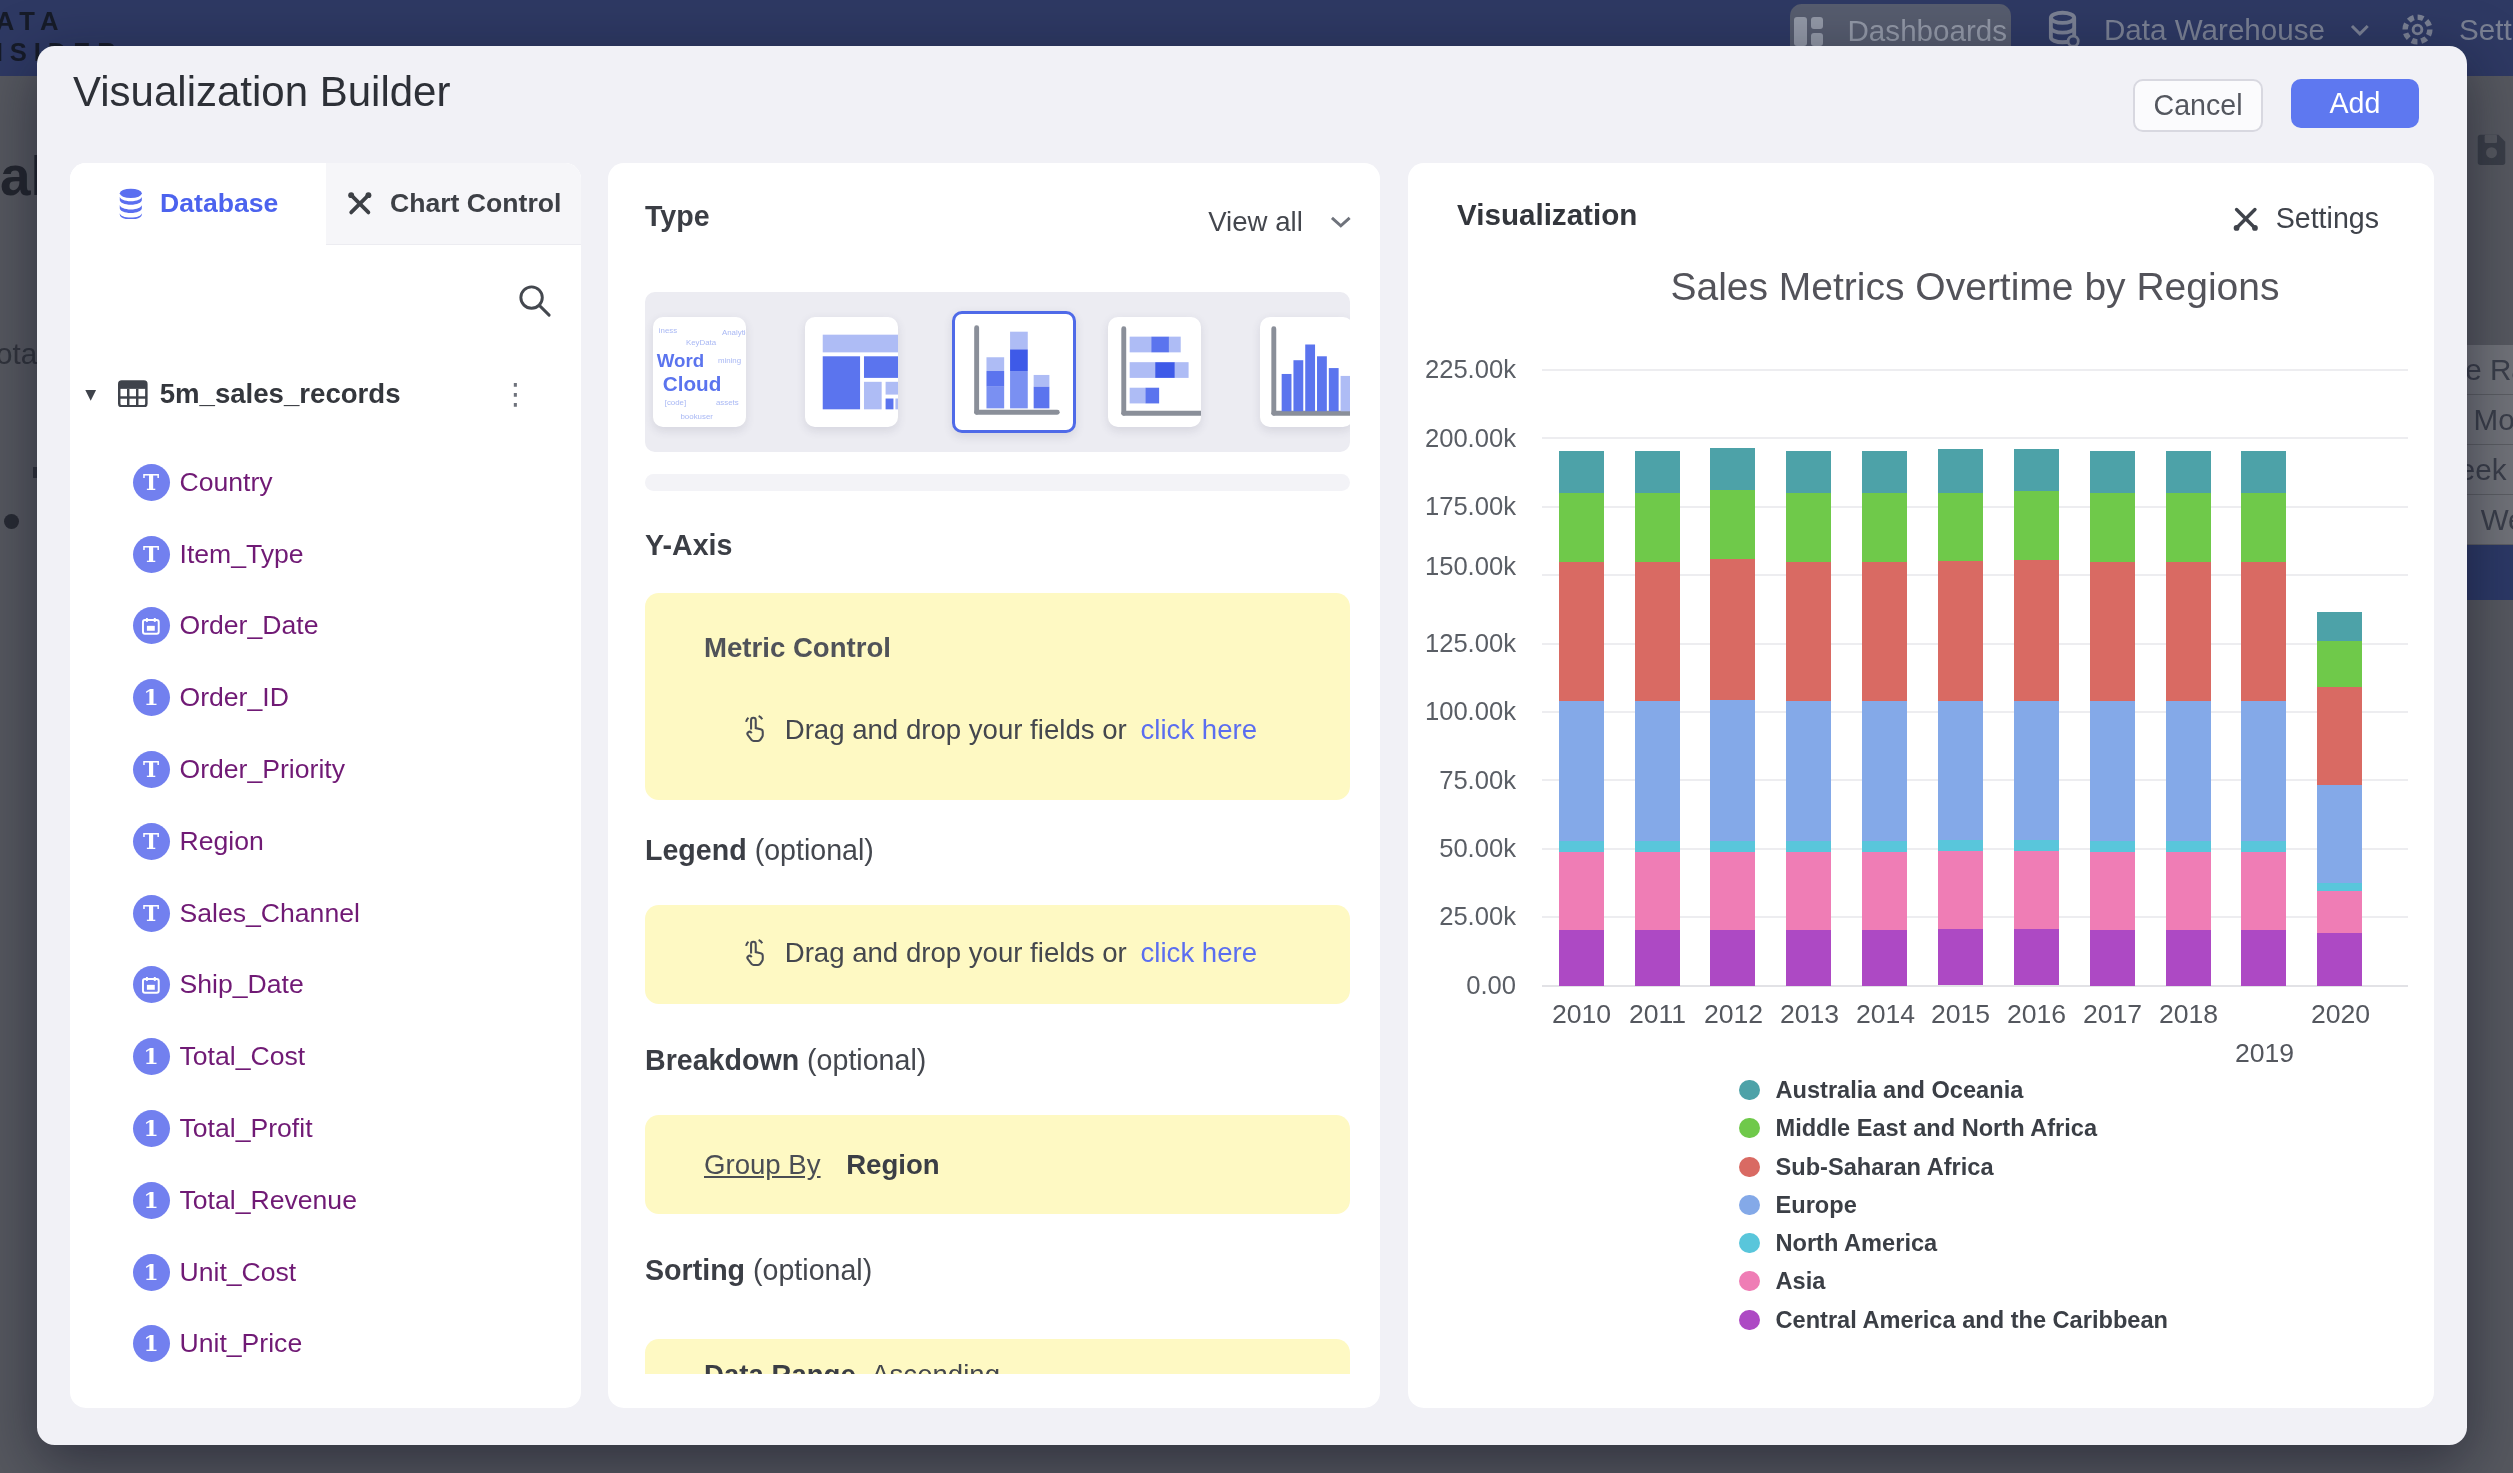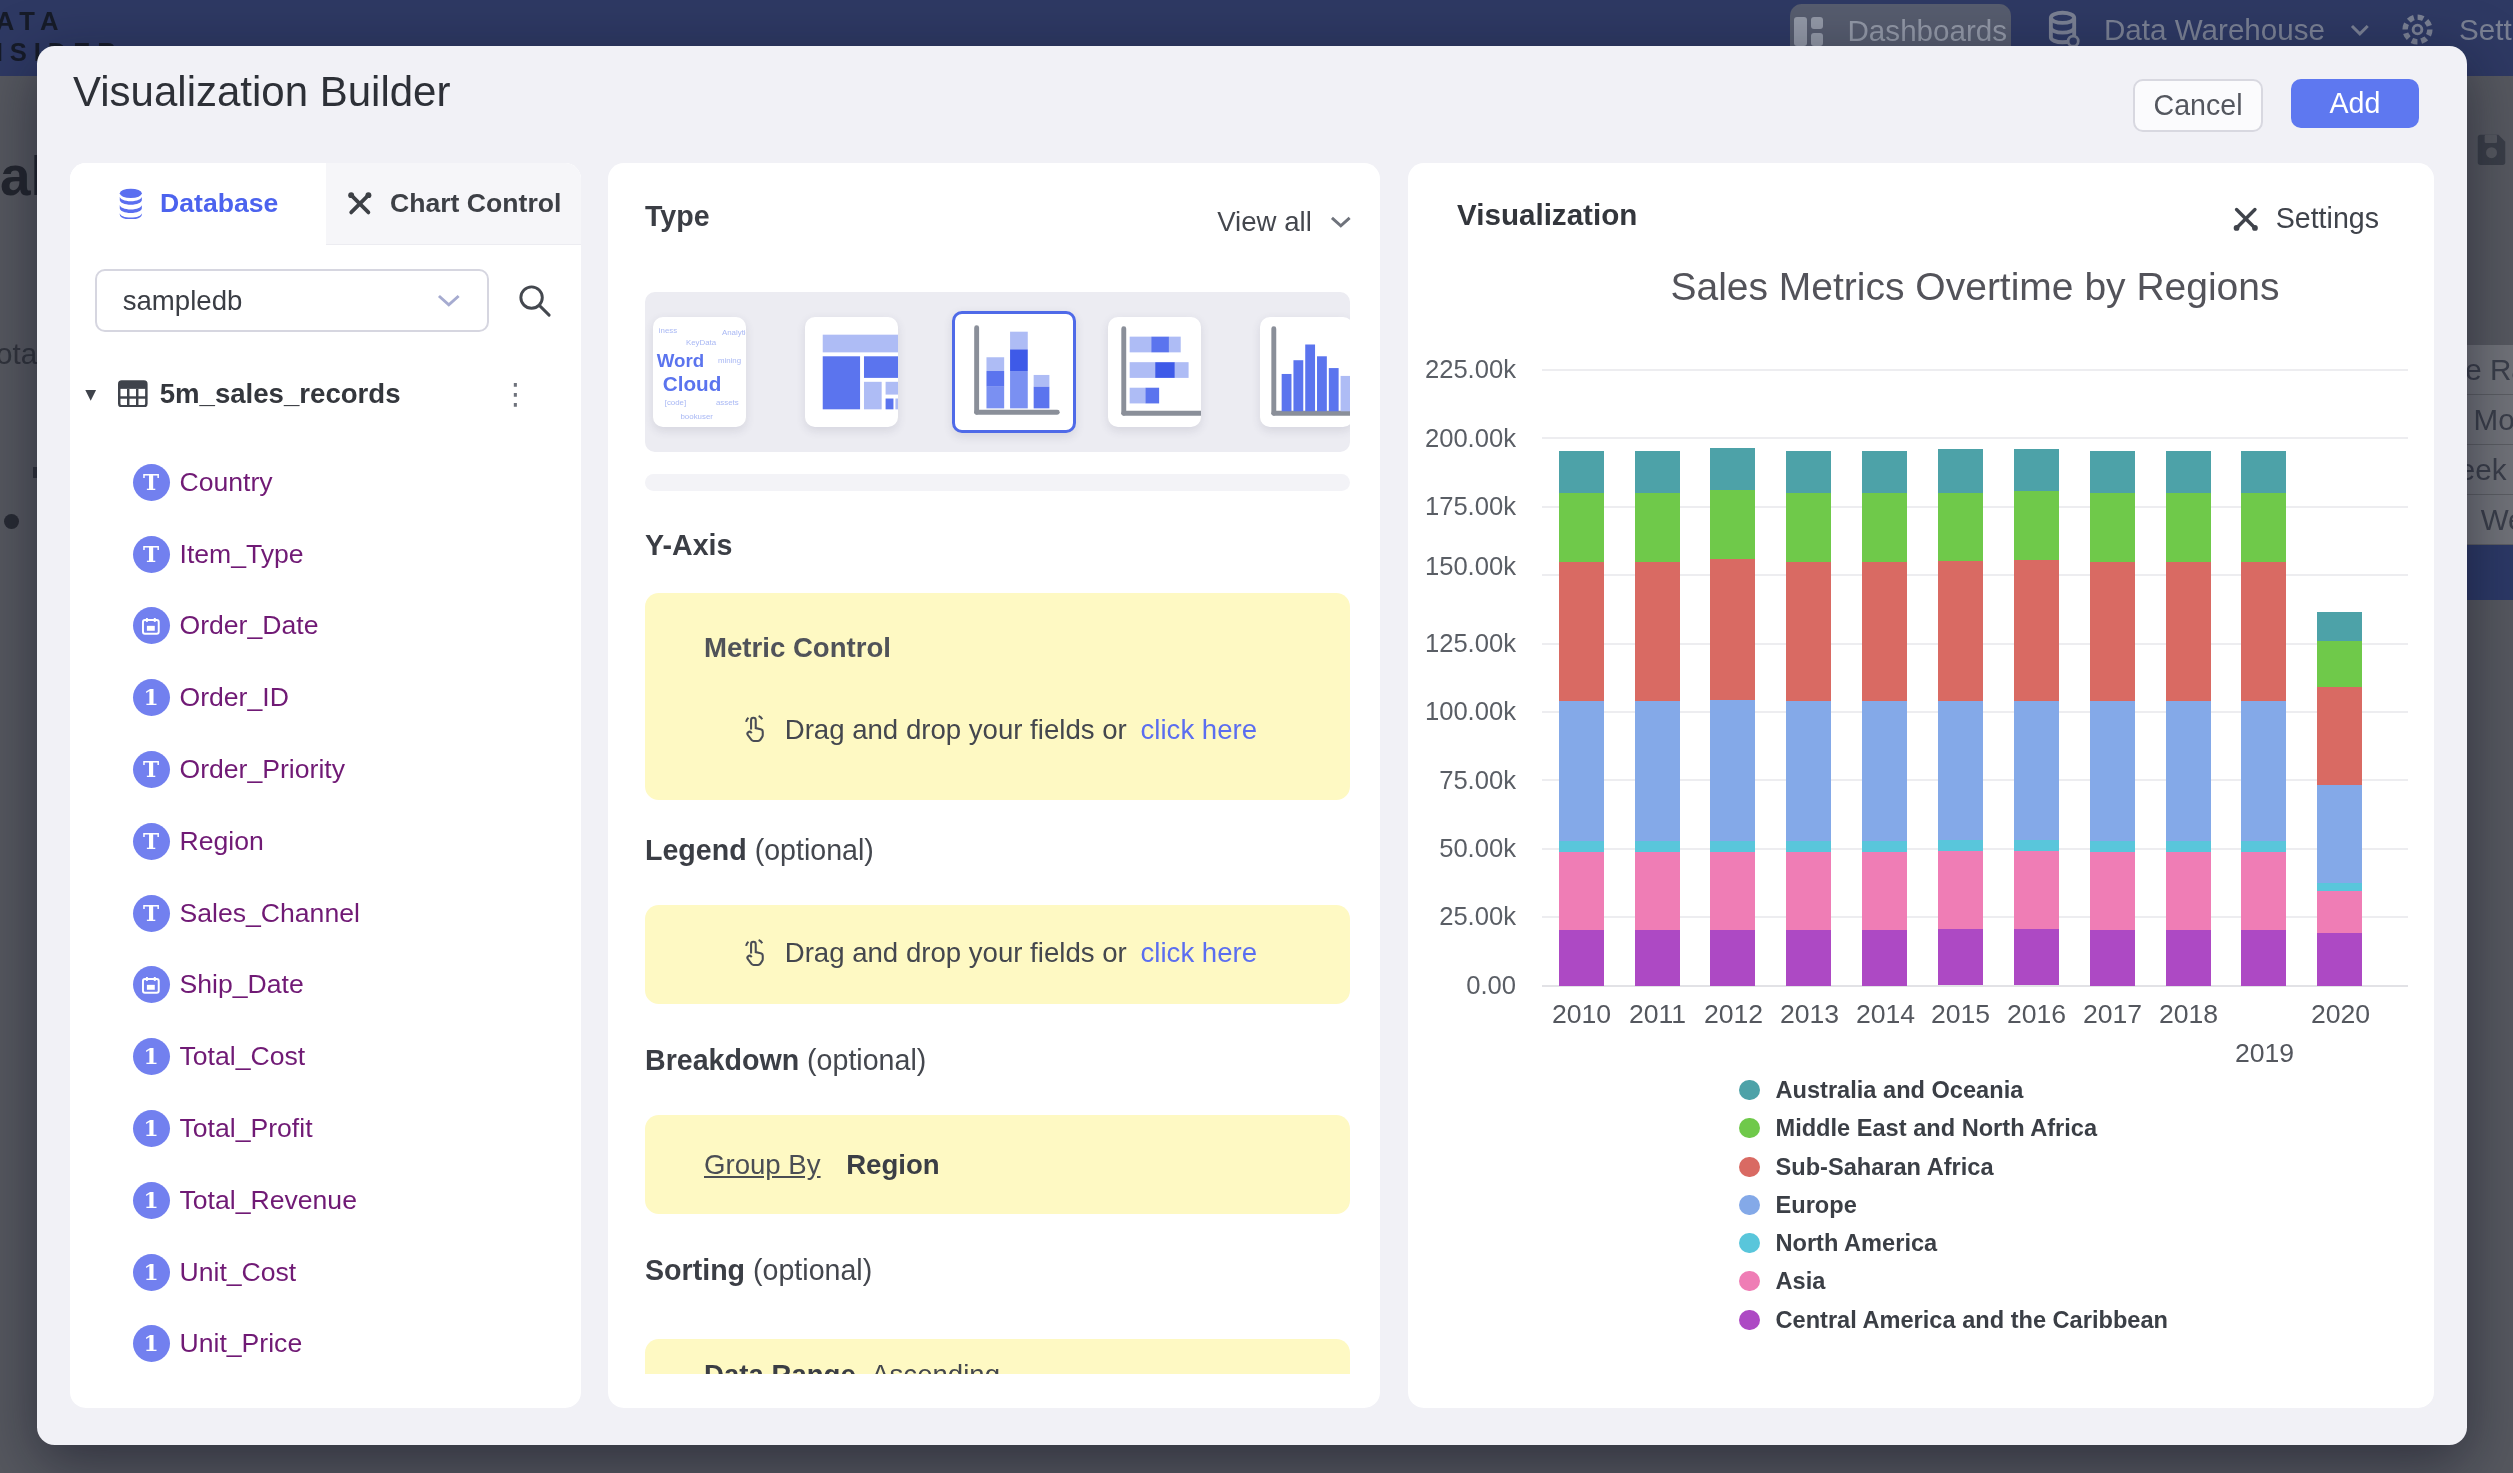--- a/index.html
+++ b/index.html
@@ -50,21 +50,21 @@
   .field-row{position:absolute;left:0;width:511px;height:71px;display:flex;align-items:center;}
   .ficon{position:absolute;left:63px;width:37px;height:37px;border-radius:50%;background:#7280ef;color:#fff;
          display:flex;align-items:center;justify-content:center;font-family:"DejaVu Serif","Liberation Serif",serif;
          font-weight:bold;font-size:21.7px;}
   .flabel{position:absolute;left:110px;font-size:26.6px;color:#701a75;}
   
   #builder-panel{left:571px;width:772px;}
   .sec-head{font-size:28.6px;font-weight:bold;color:#3b3e45;}
   .sec-head .opt{font-weight:normal;color:#44474e;}
   #type-head{left:37px;top:37px;}
-  #view-all{right:27.6px;top:43px;display:flex;align-items:center;gap:17px;font-size:27.6px;color:#44474e;}
+  #view-all{right:27.6px;top:43px;display:flex;align-items:center;gap:26px;font-size:27.6px;color:#44474e;}
   #type-strip{left:37px;top:129px;width:705px;height:160px;background:#ececf2;border-radius:9.9px;overflow:hidden;}
   .tcard{position:absolute;top:24.6px;width:93px;height:110px;background:#fff;border-radius:9.9px;
          box-shadow:0 3.9px 9.9px rgba(60,60,90,0.12);overflow:hidden;}
   .tcard.selected{top:18.7px;height:122px;border:3px solid #4f6ae8;box-sizing:border-box;}
   .wc{width:100%;height:100%;position:relative;color:#5b74ee;font-weight:bold;text-align:center;}
   .wc .w1{position:absolute;left:3.9px;top:33px;font-size:18.7px;}
   .wc .w2{position:absolute;left:9.9px;top:55px;font-size:20.7px;}
   .wc .tiny{position:absolute;font-size:7.9px;color:#a9b8f4;font-weight:normal;}
   #hscroll{left:37px;top:311px;width:705px;height:16.7px;border-radius:8.9px;background:#f3f3f7;}
   #yaxis-head{left:37px;top:366px;}
@@ -184,28 +184,20 @@
             <g stroke="#3d4046" stroke-width="3" stroke-linecap="round">
               <line x1="5" y1="5" x2="19" y2="19"></line>
               <line x1="19" y1="5" x2="5" y2="19"></line>
             </g>
             <circle cx="5" cy="5" r="2.4" fill="#3d4046"></circle>
             <circle cx="19" cy="5" r="2.4" fill="#3d4046"></circle>
           </svg>
       </span>
       <span>Chart Control</span>
     </div>
-    <div class="abs" id="db-select">
-      <span>sampledb</span>
-      <span class="chev">
-        <svg width="25.6" height="15.8" viewBox="0 0 26 16">
-            <polyline points="3,3 13,12 23,3" fill="none" stroke="#a6abd0" stroke-width="3"></polyline>
-          </svg>
-      </span>
-    </div>
     <div class="abs" id="search-btn">
       <svg width="39" height="39" viewBox="0 0 40 40">
           <circle cx="17" cy="17" r="11" fill="none" stroke="#44484f" stroke-width="3"></circle>
           <line x1="26" y1="26" x2="35" y2="35" stroke="#44484f" stroke-width="3" stroke-linecap="round"></line>
         </svg>
     </div>
     <div class="abs" id="tree-row">
       <span id="tree-caret">▾</span>
       <span>
         <svg width="29.6" height="27.6" viewBox="0 0 24 22">

